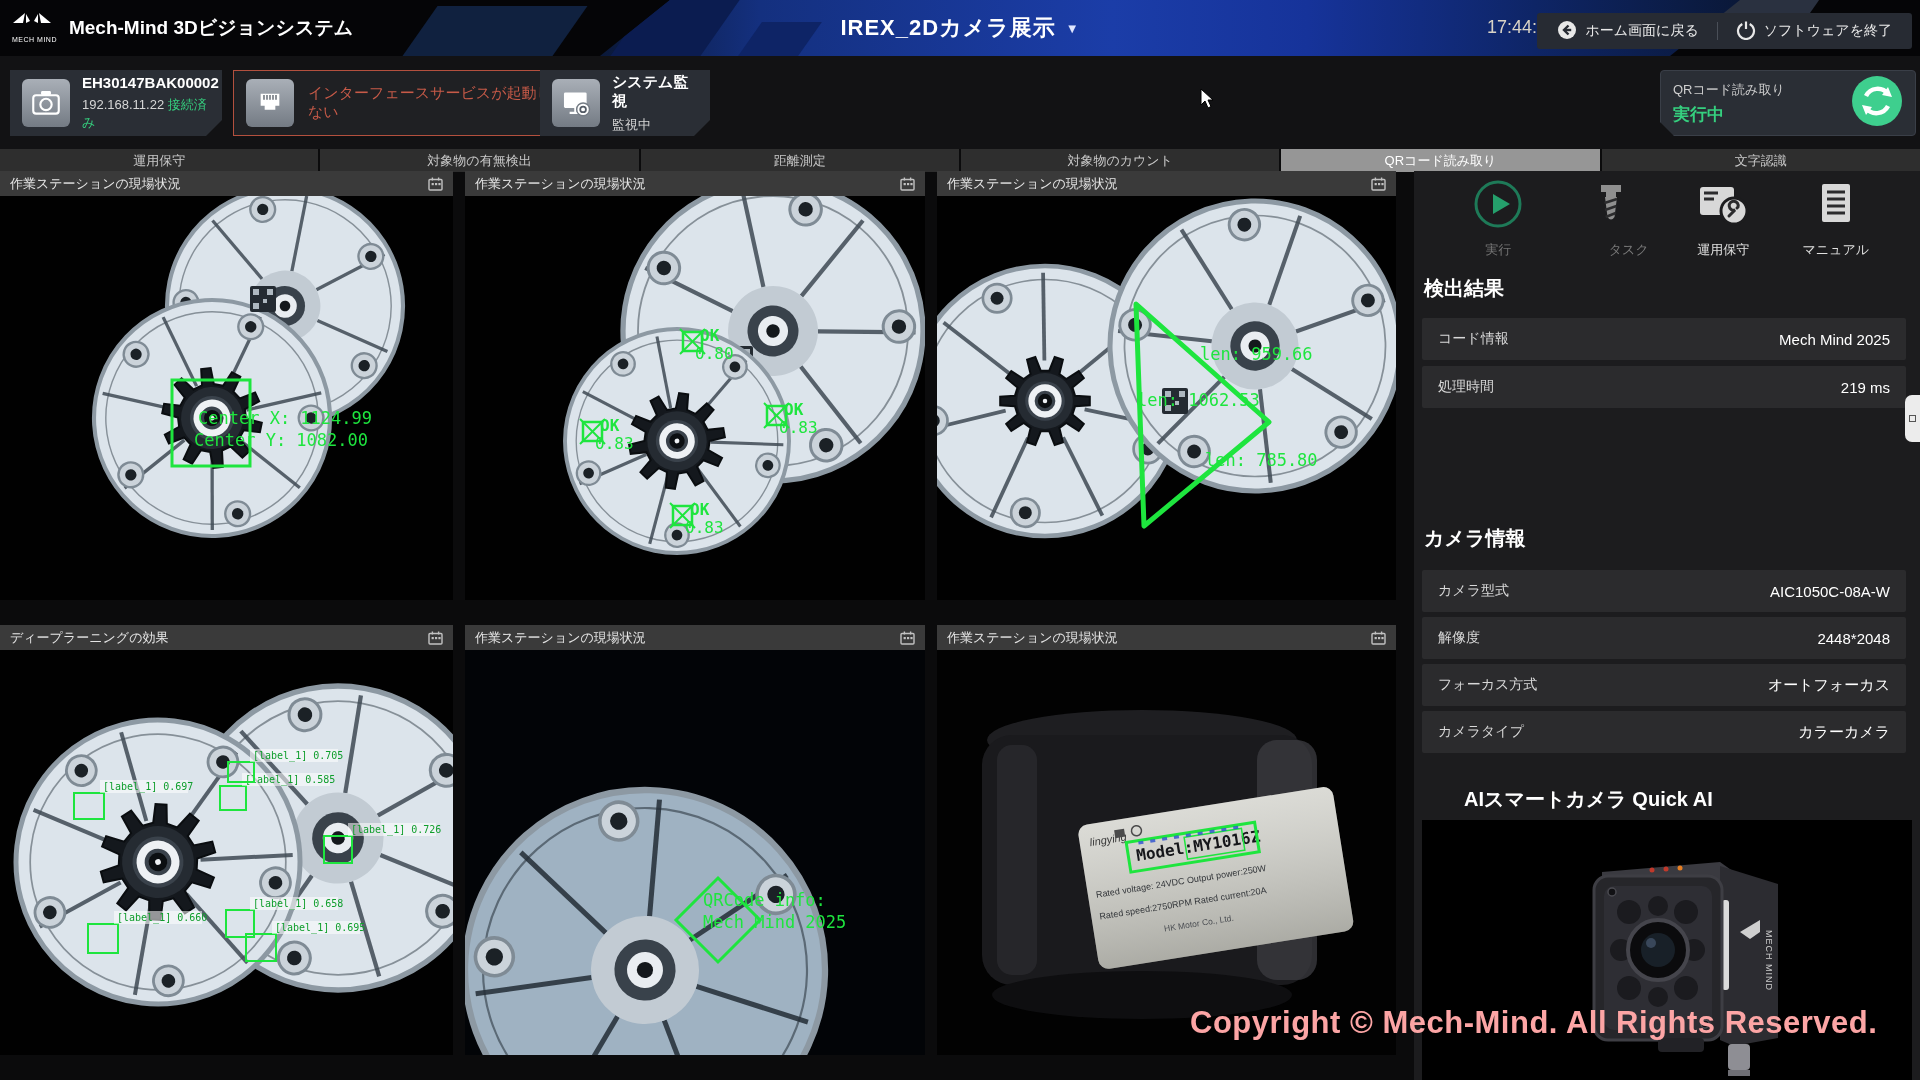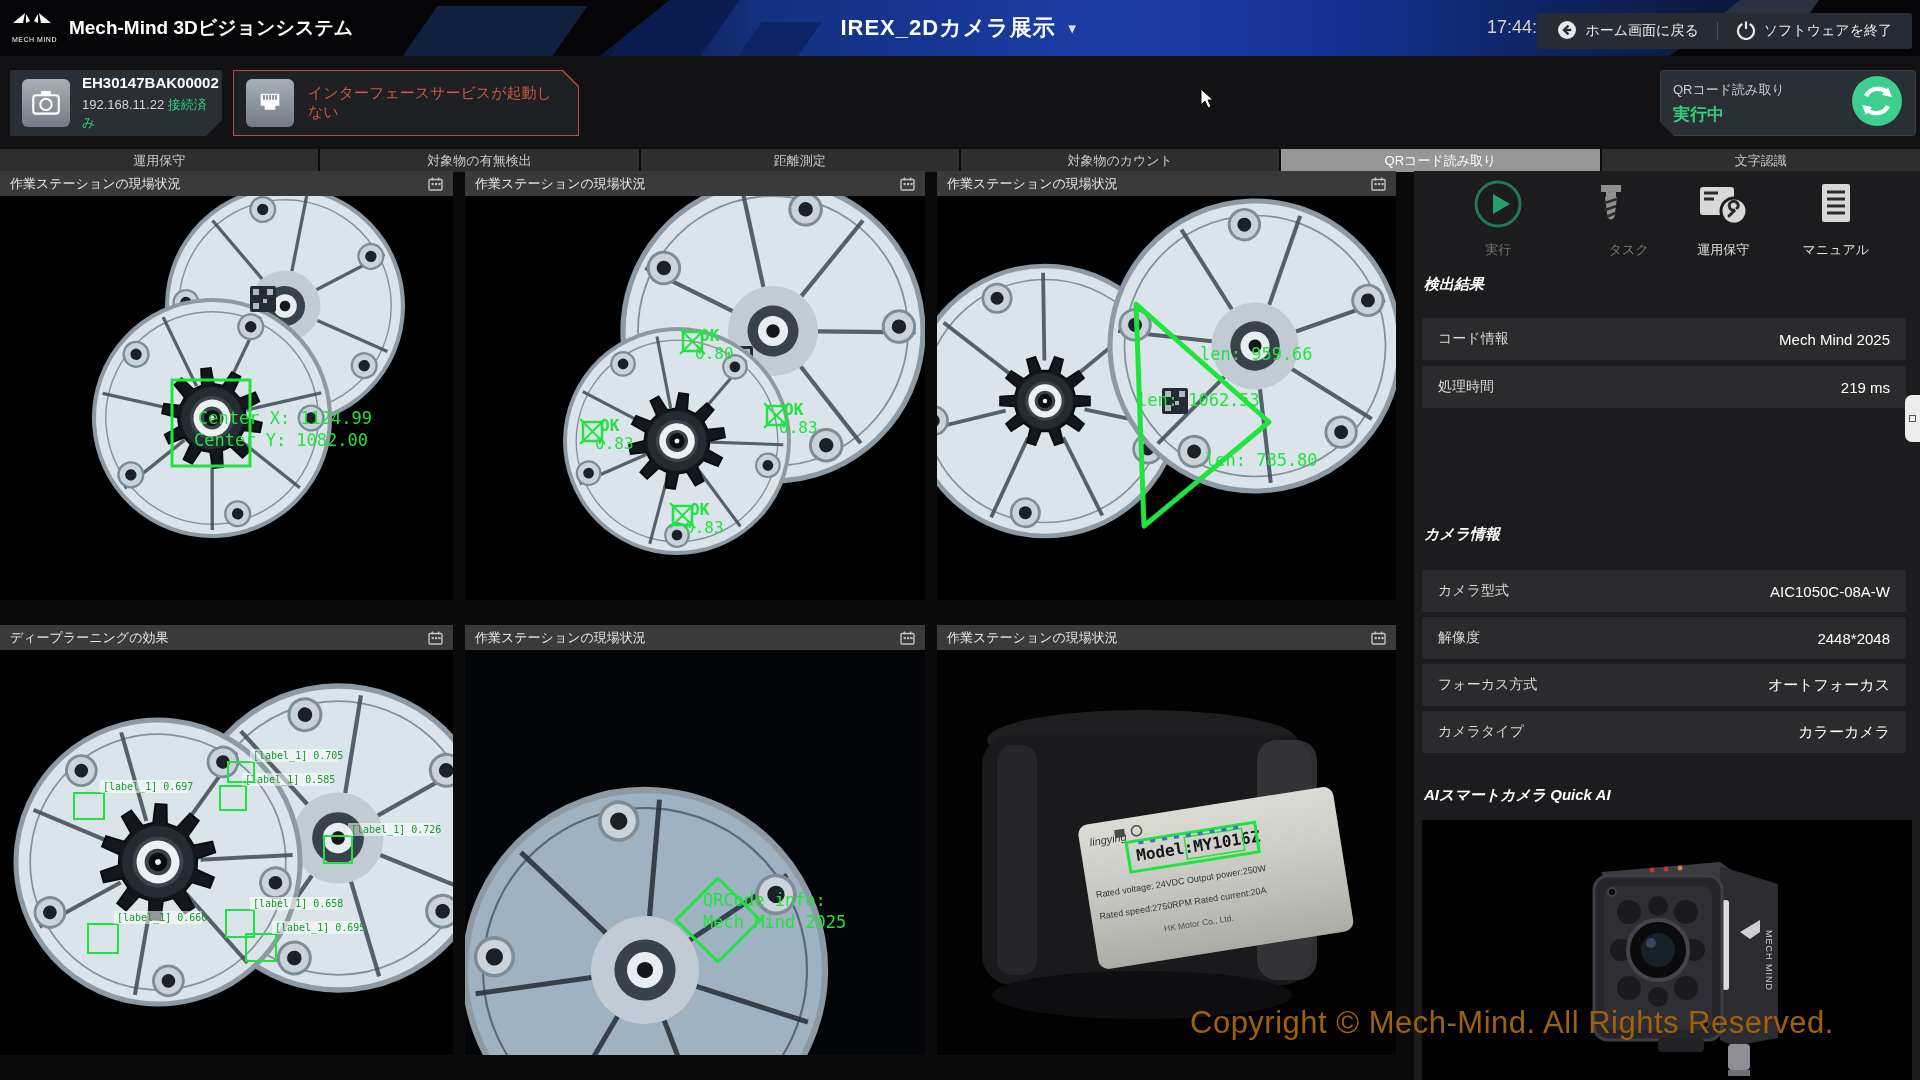--- a/index.html
+++ b/index.html
@@ -56,28 +56,28 @@
   .panel-body svg{display:block;}
   .cal-btn{cursor:pointer;display:flex;align-items:center;}
 
   
   #sidebar{position:absolute;left:1414px;top:171px;width:506px;height:909px;background:#1c1c1e;}
   #actions{position:absolute;left:0;top:8px;width:100%;height:96px;display:flex;justify-content:space-around;padding:0 28px;}
   .action{display:flex;flex-direction:column;align-items:center;gap:8px;cursor:pointer;width:90px;}
   .action .lbl{font-size:13px;color:#e0e0e0;}
   .action.green .lbl{color:#737373;}
   .action.dim .lbl{color:#7a7a7a;margin-left:36px;}
-  .side-section-title{position:absolute;left:10px;color:#fff;font-size:15px;font-weight:bold;font-style:italic;}
+  .side-section-title{position:absolute;left:10px;color:#fff;font-size:20px;font-weight:bold;}
   .side-row{position:absolute;left:8px;width:484px;height:42px;background:#2b2b2d;border-radius:2px;
     display:flex;align-items:center;justify-content:space-between;padding:0 16px;}
   .side-row .k{color:#d8d8d8;font-size:14px;}
   .side-row .v{color:#fff;font-size:15px;}
   #ai-image{position:absolute;left:8px;top:649px;width:490px;height:260px;background:#000;}
 
-  #copyright{position:absolute;left:1190px;top:1005px;width:700px;color:#a16207;font-size:31px;letter-spacing:.5px;z-index:40;white-space:nowrap;}
+  #copyright{position:absolute;left:1190px;top:1005px;width:700px;color:#fca5a5;font-size:31px;letter-spacing:.5px;z-index:40;white-space:nowrap;font-weight:bold;}
   #side-tab{position:absolute;right:0;top:395px;width:15px;height:47px;background:#ececec;border-radius:7px 0 0 7px;z-index:45;cursor:pointer;
     display:flex;align-items:center;justify-content:center;}
   #side-tab .dot{width:7px;height:7px;border:1.5px solid #555;}
   #cursor{position:absolute;left:1200px;top:88px;z-index:60;}
 </style>
 </head>
 <body>
 
 <div id="app">
 
@@ -156,20 +156,35 @@
                 <line x1="24" y1="12" x2="24" y2="19"></line>
                 <line x1="28.5" y1="12" x2="28.5" y2="19"></line>
                 <line x1="33" y1="12" x2="33" y2="19"></line>
               </g>
             </svg>
         </div>
         <div class="msg">インターフェースサービスが起動しない</div>
       </div>
     </div>
 
+    <div class="scard cut-br" id="card-monitor" style="left:540px;width:170px;">
+      <div class="icon-tile">
+        <svg width="34" height="34" viewBox="0 0 48 48">
+            <rect x="7" y="9" width="32" height="22" rx="2" fill="#fff"></rect>
+            <line x1="23" y1="31" x2="23" y2="37" stroke="#fff" stroke-width="3"></line>
+            <line x1="15" y1="38" x2="31" y2="38" stroke="#fff" stroke-width="3"></line>
+            <circle cx="34" cy="33" r="9" fill="#fff" stroke="#747b84" stroke-width="2"></circle>
+            <circle cx="34" cy="33" r="4" fill="none" stroke="#555c66" stroke-width="2.5"></circle>
+          </svg>
+      </div>
+      <div>
+        <div class="t1">システム監視</div>
+        <div class="t2">監視中</div>
+      </div>
+    </div>
 
     <div class="scard" id="card-qr">
       <div>
         <div class="t1">QRコード読み取り</div>
         <div class="t2">実行中</div>
       </div>
       <div>
         <svg width="52" height="52" viewBox="0 0 52 52">
             <circle cx="26" cy="26" r="25" fill="#3ecf8e"></circle>
           <path d="M15 21 A 13 13 0 0 1 37 19" stroke="#fff" stroke-width="4.5" fill="none"></path>
@@ -750,21 +765,21 @@
           <span class="v">2448*2048</span>
         </div>
         <div class="side-row" style="top: 493px;">
           <span class="k">フォーカス方式</span>
           <span class="v">オートフォーカス</span>
         </div>
         <div class="side-row" style="top: 540px;">
           <span class="k">カメラタイプ</span>
           <span class="v">カラーカメラ</span>
         </div>
-        <div class="side-section-title" style="top: 615px;">AIスマートカメラ Quick AI</div>
+        <div class="side-section-title" style="top: 615px; margin-left: 40px;">AIスマートカメラ Quick AI</div>
       </div>
     <div id="ai-image">
 <svg width="490" height="260" viewBox="0 0 490 260">
   <rect width="490" height="260" fill="#000"></rect>
   <g>
     <polygon points="180,52 298,42 312,52 312,60 180,62" fill="#3a3a40"></polygon>
     <circle cx="230" cy="50" r="2.5" fill="#c0392b"></circle>
             <circle cx="244" cy="49" r="2.5" fill="#c0392b"></circle>
             <circle cx="258" cy="48" r="2.5" fill="#e67e22"></circle>
     <polygon points="298,46 356,64 356,218 312,226 298,220" fill="#2c2c31"></polygon>

